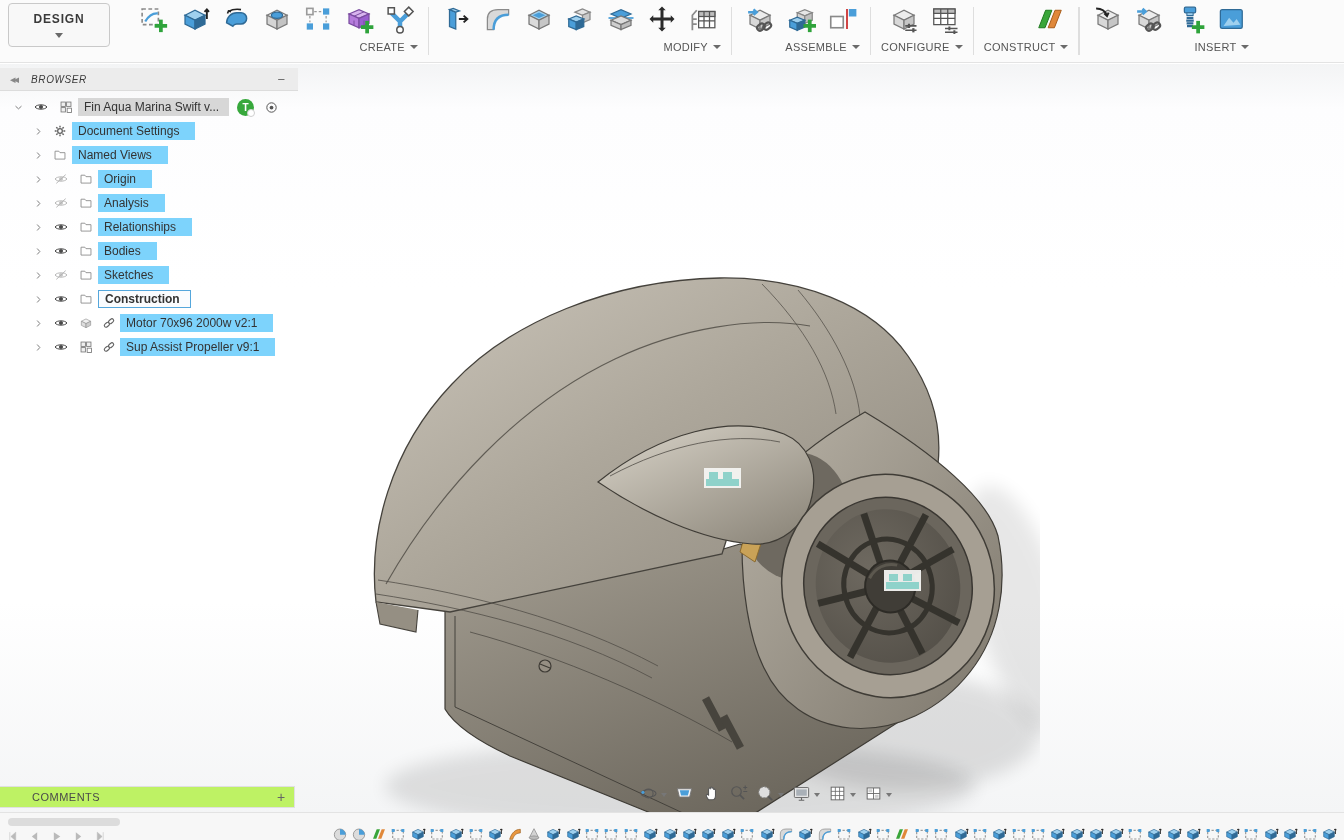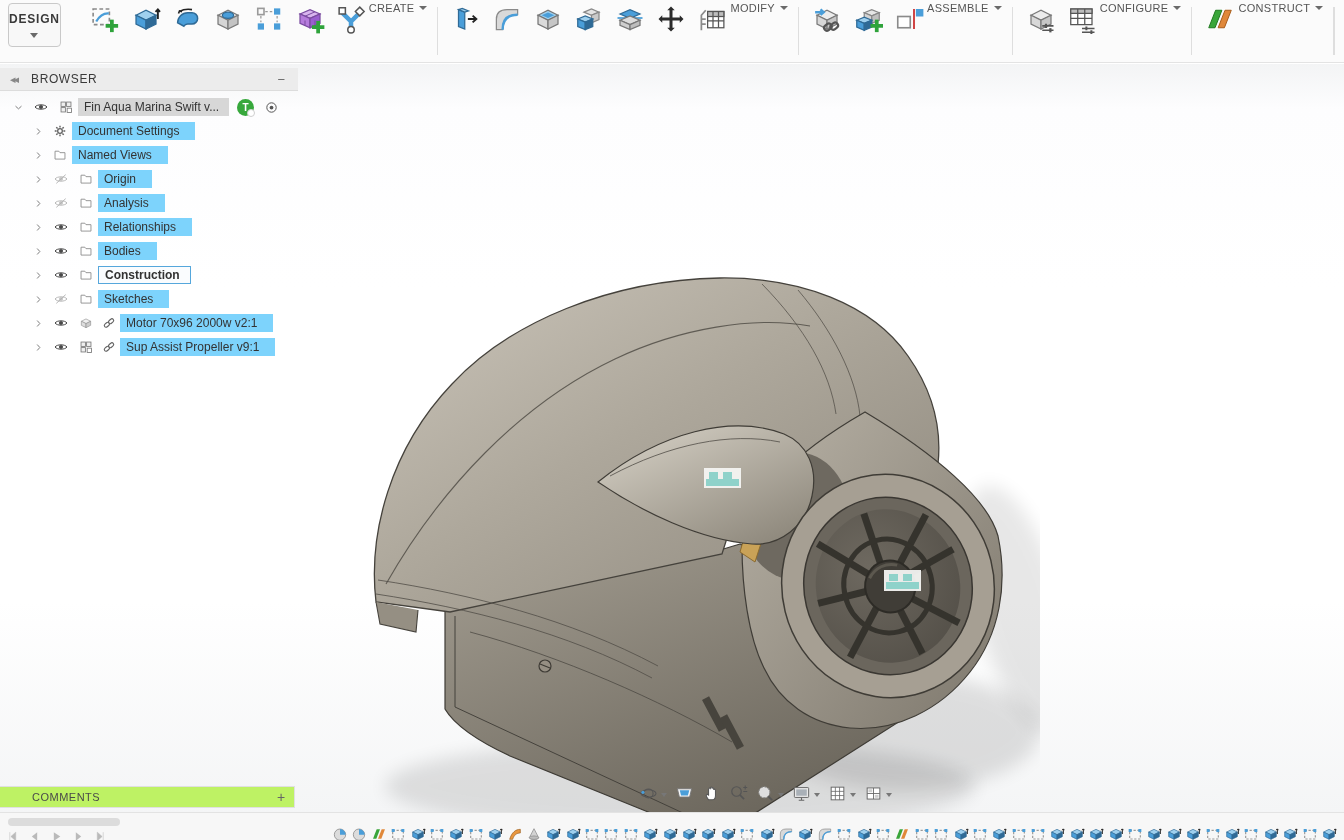--- a/index.html
+++ b/index.html
@@ -9,39 +9,39 @@
 
   
   .toolbar { position:absolute; top:0; left:0; right:0; height:63px;
     background:#fbfbfb; border-bottom:1px solid #e3e3e3; display:flex; align-items:stretch; }
   .design-btn { margin:3px 0 0 8px; width:102px; height:44px; border:1px solid #c9c9c9;
     border-radius:4px; background:#f8f8f8; display:flex; align-items:center; justify-content:center;
     gap:7px; font-size:12px; font-weight:bold; color:#3a3a3a; letter-spacing:.8px; cursor:pointer;flex-direction:column; }
   .caret { width:0; height:0; border-left:4px solid transparent; border-right:4px solid transparent;
     border-top:5px solid #6a6a6a; display:inline-block; }
   .tb-groups { display:flex; margin-left:16px; }
-  .tb-group { display:flex; flex-direction:row; align-items:flex-start; padding:0 10px; }
+  .tb-group { display:flex; flex-direction:column; align-items:flex-end; padding:0 10px; }
   .tb-icons { display:flex; gap:5px; margin-top:3px; }
   .tb-icon { width:36px; height:36px; display:flex; align-items:center; justify-content:center;
     border-radius:3px; cursor:pointer; }
   .tb-label { font-size:11px; color:#555; margin-top:2px; display:flex; align-items:center; gap:5px;
     cursor:pointer; letter-spacing:.3px; }
   .tb-sep { width:1px; background:#dedede; margin:7px 0; }
 
   
   .viewport { position:absolute; top:64px; left:0; right:0; bottom:28px;
     background:linear-gradient(180deg,#f3f4f5 0%, #fdfdfe 6%, #ffffff 30%, #ffffff 72%, #f4f5f6 100%); }
   .model-svg { position:absolute; left:360px; top:200px; width:680px; height:580px; }
 
   
   .browser { position:absolute; left:0; top:68px; width:298px; font-size:12px; color:#333; }
   .browser-header { height:23px; background:#ececec; border-bottom:1px solid #dcdcdc;
     display:flex; align-items:center; padding:0 10px; }
   .bh-collapse { color:#888; font-size:11px; letter-spacing:-2px; margin-right:14px; cursor:pointer; }
-  .bh-title { font-size:12px; color:#3a3a3a; letter-spacing:.6px; flex:1; }
+  .bh-title { font-size:10px; color:#3a3a3a; letter-spacing:.6px; flex:1;font-style:italic; }
   .bh-min { color:#666; cursor:pointer; font-size:13px; padding:0 3px; }
   .tree { padding-top:4px; }
   .tree-row { height:24px; display:flex; align-items:center; }
   .slot { display:flex; align-items:center; justify-content:center; flex:none; }
   .exp { width:20px; cursor:pointer; }
   .vis { width:26px; cursor:pointer; }
   .tico { width:24px; }
   .lnk { width:22px; }
   .tlabel { padding:2px 16px 2px 6px; background:#7dd3fc; white-space:nowrap; cursor:pointer; }
   .tlabel.root { background:#d7d7d7; padding-right:10px; font-weight:normal; }
@@ -600,50 +600,50 @@
           <span class="tlabel">Bodies</span>
         </div>
         <div class="tree-row" style="padding-left: 28px;">
           <span class="slot exp">
             <svg viewBox="0 0 24 24" width="13" height="13">
               <path d="M9.5 6.5 L14.5 12 L9.5 17.5" stroke="#7a7a7a" stroke-width="1.8" fill="none"></path>
             </svg>
           </span>
           <span class="slot vis">
             <svg viewBox="0 0 24 24" width="16" height="16">
-              <path d="M3 12 C6.2 7.6 17.8 7.6 21 12 C17.8 16.4 6.2 16.4 3 12 Z" fill="#fff" stroke="#4a4a4a" stroke-width="1.5"></path>
-              <circle cx="12" cy="12" r="3.1" fill="#4a4a4a"></circle>
+              <path d="M3 12 C6.2 7.6 17.8 7.6 21 12 C17.8 16.4 6.2 16.4 3 12 Z" fill="#fff" stroke="#b5b5b5" stroke-width="1.4"></path>
+              <circle cx="12" cy="12" r="3" fill="#c4c4c4"></circle>
+              <line x1="5" y1="18.5" x2="19" y2="5.5" stroke="#b5b5b5" stroke-width="1.5"></line>
             </svg>
           </span>
           <span class="slot tico">
             <svg viewBox="0 0 24 24" width="14" height="14">
               <path d="M3.5 5.5 H10 L12 8 H20.5 V19 H3.5 Z" fill="#fff" stroke="#8a8a8a" stroke-width="1.5"></path>
             </svg>
           </span>
-          <span class="tlabel selected">Construction</span>
+          <span class="tlabel">Sketches</span>
         </div>
         <div class="tree-row" style="padding-left: 28px;">
           <span class="slot exp">
             <svg viewBox="0 0 24 24" width="13" height="13">
               <path d="M9.5 6.5 L14.5 12 L9.5 17.5" stroke="#7a7a7a" stroke-width="1.8" fill="none"></path>
             </svg>
           </span>
           <span class="slot vis">
             <svg viewBox="0 0 24 24" width="16" height="16">
-              <path d="M3 12 C6.2 7.6 17.8 7.6 21 12 C17.8 16.4 6.2 16.4 3 12 Z" fill="#fff" stroke="#b5b5b5" stroke-width="1.4"></path>
-              <circle cx="12" cy="12" r="3" fill="#c4c4c4"></circle>
-              <line x1="5" y1="18.5" x2="19" y2="5.5" stroke="#b5b5b5" stroke-width="1.5"></line>
+              <path d="M3 12 C6.2 7.6 17.8 7.6 21 12 C17.8 16.4 6.2 16.4 3 12 Z" fill="#fff" stroke="#4a4a4a" stroke-width="1.5"></path>
+              <circle cx="12" cy="12" r="3.1" fill="#4a4a4a"></circle>
             </svg>
           </span>
           <span class="slot tico">
             <svg viewBox="0 0 24 24" width="14" height="14">
               <path d="M3.5 5.5 H10 L12 8 H20.5 V19 H3.5 Z" fill="#fff" stroke="#8a8a8a" stroke-width="1.5"></path>
             </svg>
           </span>
-          <span class="tlabel">Sketches</span>
+          <span class="tlabel selected">Construction</span>
         </div>
         <div class="tree-row" style="padding-left: 28px;">
           <span class="slot exp">
             <svg viewBox="0 0 24 24" width="13" height="13">
               <path d="M9.5 6.5 L14.5 12 L9.5 17.5" stroke="#7a7a7a" stroke-width="1.8" fill="none"></path>
             </svg>
           </span>
           <span class="slot vis">
             <svg viewBox="0 0 24 24" width="16" height="16">
               <path d="M3 12 C6.2 7.6 17.8 7.6 21 12 C17.8 16.4 6.2 16.4 3 12 Z" fill="#fff" stroke="#4a4a4a" stroke-width="1.5"></path>

